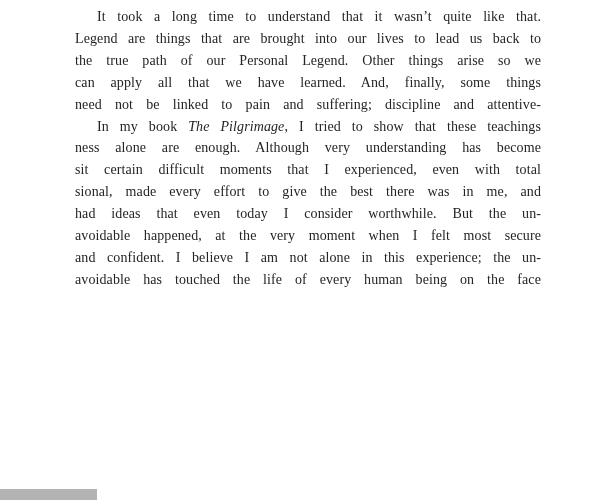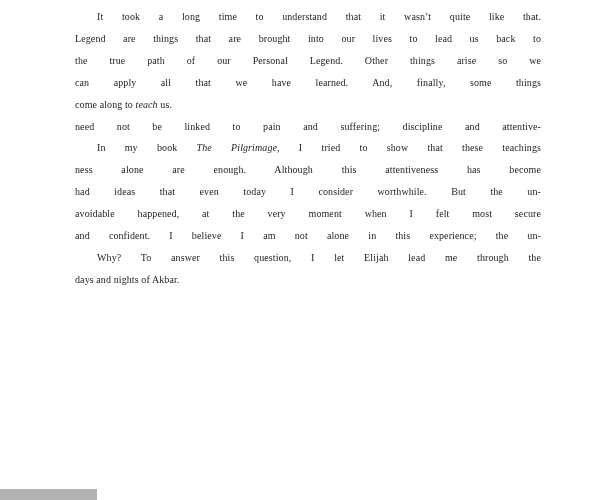--- a/index.html
+++ b/index.html
@@ -14,21 +14,21 @@
     background: #ffffff;
     overflow: hidden;
     font-family: "Liberation Serif", "DejaVu Serif", serif;
   }
   .text-column {
     position: absolute;
     left: 75px;
     top: 6px;
     width: 466px;
     color: #242424;
-    font-size: 10px;
+    font-size: 14px;
     line-height: 21.9px;
     letter-spacing: 0.1px;
   }
   .paragraph {
     margin: 0;
   }
   .line {
     text-align: justify;
     text-align-last: justify;
     white-space: normal;
@@ -54,31 +54,29 @@
 </head>
 <body>
 
 <div id="stage">
   <div class="text-column">
       <div class="paragraph">
         <div class="line first"><span>It took a long time to understand that it wasn’t quite like that.</span></div>
         <div class="line"><span>Legend are things that are brought into our lives to lead us back to</span></div>
         <div class="line"><span>the true path of our Personal Legend. Other things arise so we</span></div>
         <div class="line"><span>can apply all that we have learned. And, finally, some things</span></div>
-        <div class="line last"><span>come along to </span><em>teach</em><span> us.</span></div>
       </div>
       <div class="paragraph">
         <div class="line"><span>need not be linked to pain and suffering; discipline and attentive-</span></div>
         <div class="line first"><span>In my book </span><em>The Pilgrimage</em><span>, I tried to show that these teachings</span></div>
-        <div class="line"><span>ness alone are enough. Although this attentiveness has become</span></div>
+        <div class="line"><span>ness alone are enough. Although very understanding has become</span></div>
+        <div class="line"><span>sit certain difficult moments that I experienced, even with total</span></div>
       </div>
       <div class="paragraph">
+        <div class="line"><span>sional, made every effort to give the best there was in me, and</span></div>
         <div class="line"><span>had ideas that even today I consider worthwhile. But the un-</span></div>
         <div class="line"><span>avoidable happened, at the very moment when I felt most secure</span></div>
         <div class="line"><span>and confident. I believe I am not alone in this experience; the un-</span></div>
-      </div>
-      <div class="paragraph">
-        <div class="line first"><span>Why? To answer this question, I let Elijah lead me through the</span></div>
-        <div class="line last"><span>days and nights of Akbar.</span></div>
+        <div class="line"><span>avoidable has touched the life of every human being on the face</span></div>
       </div>
     </div>
   <div class="bottom-left-bar"></div>
 </div>
 
 </body></html>

